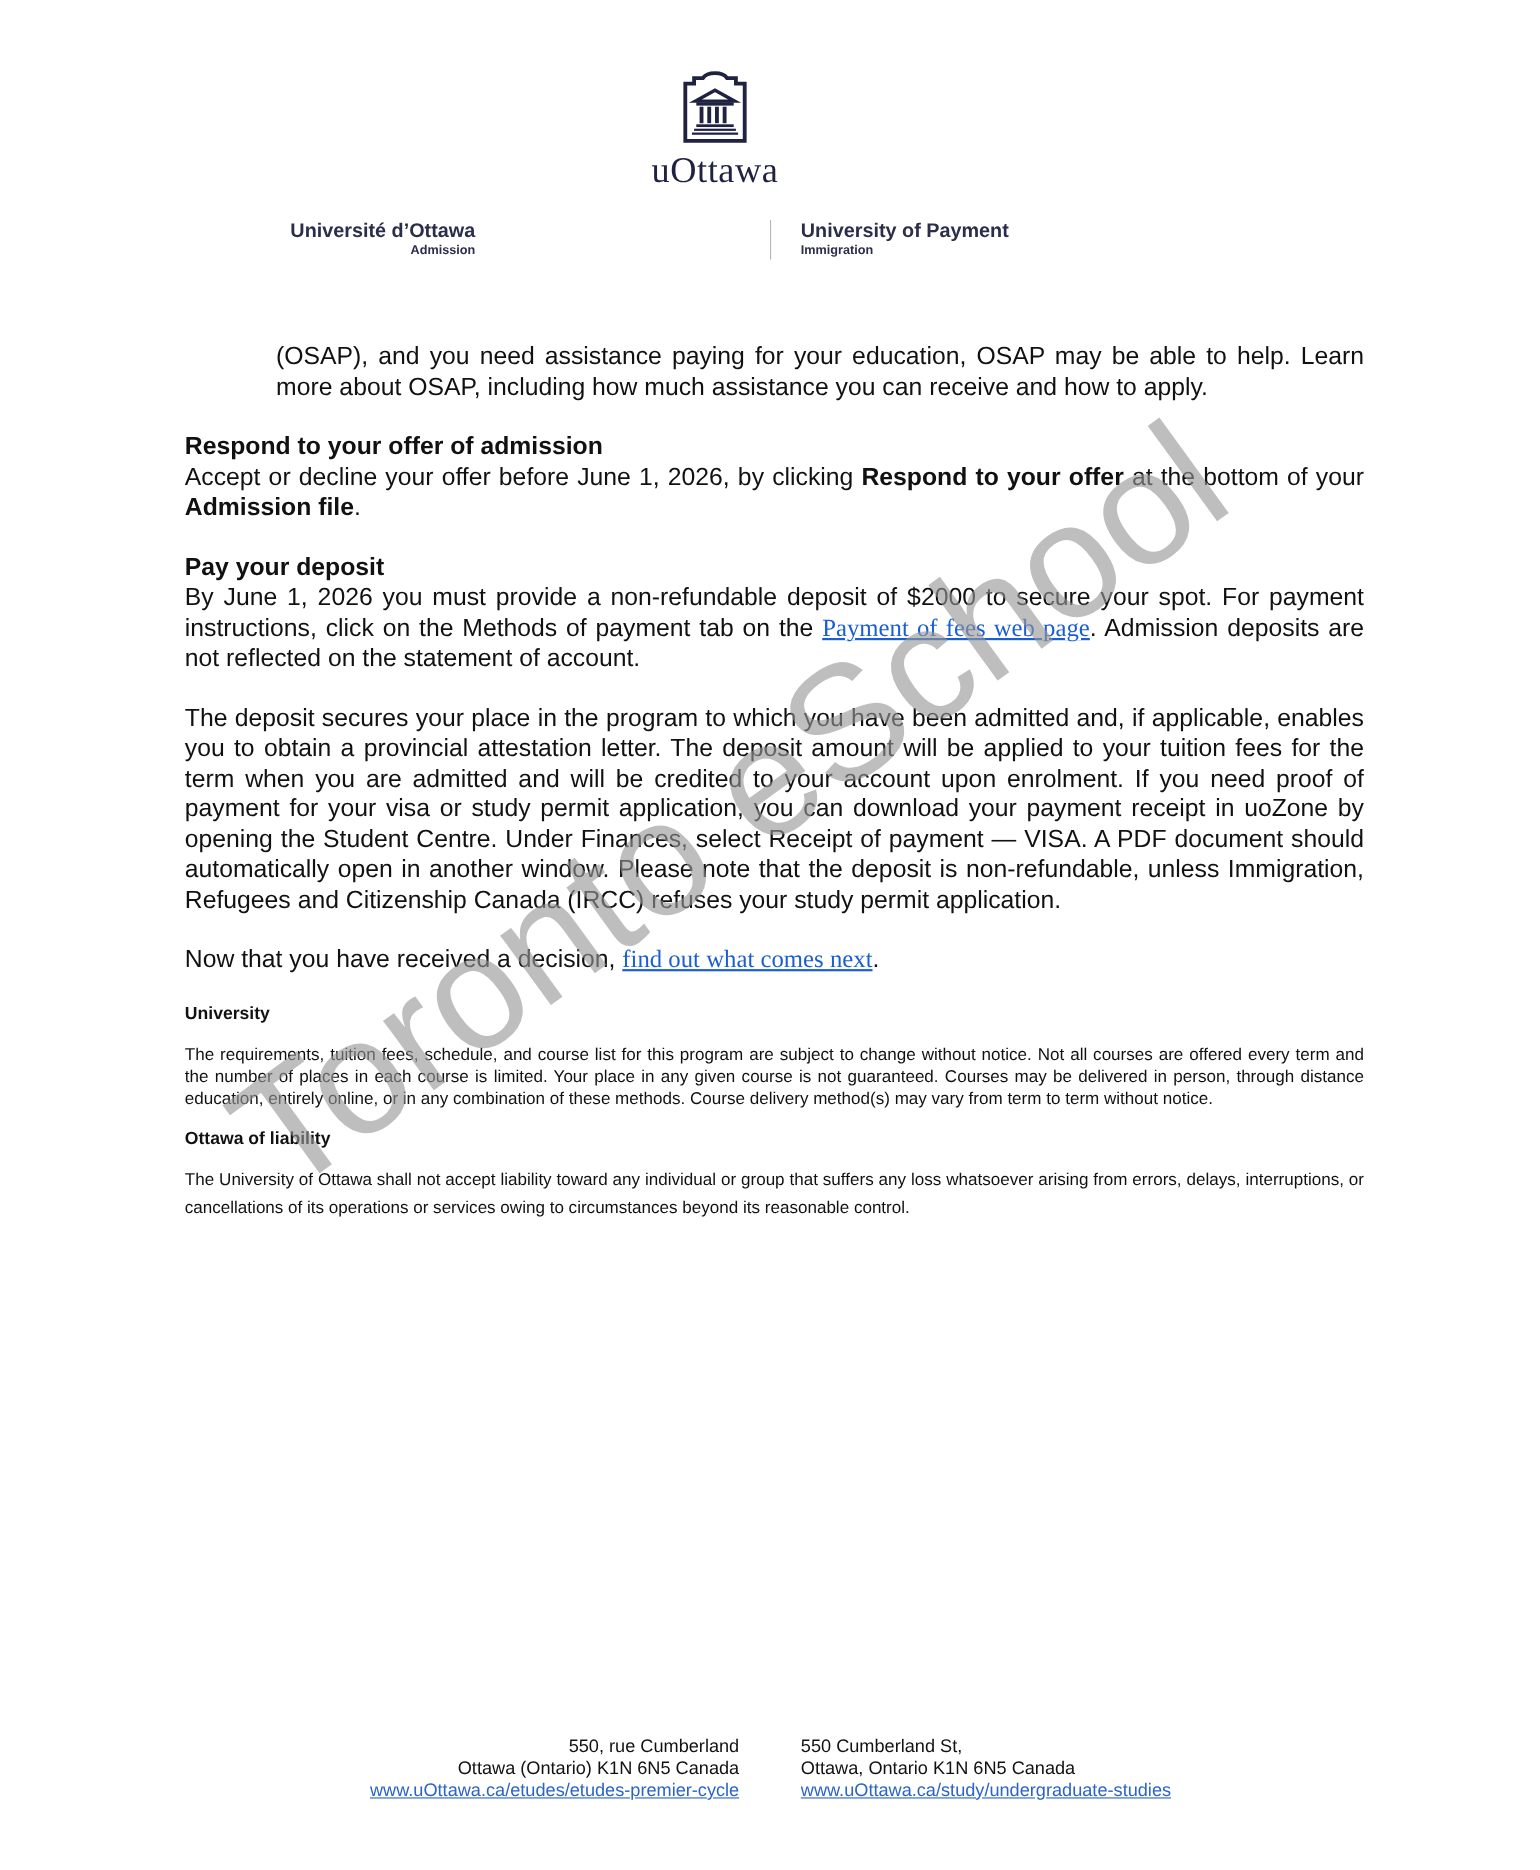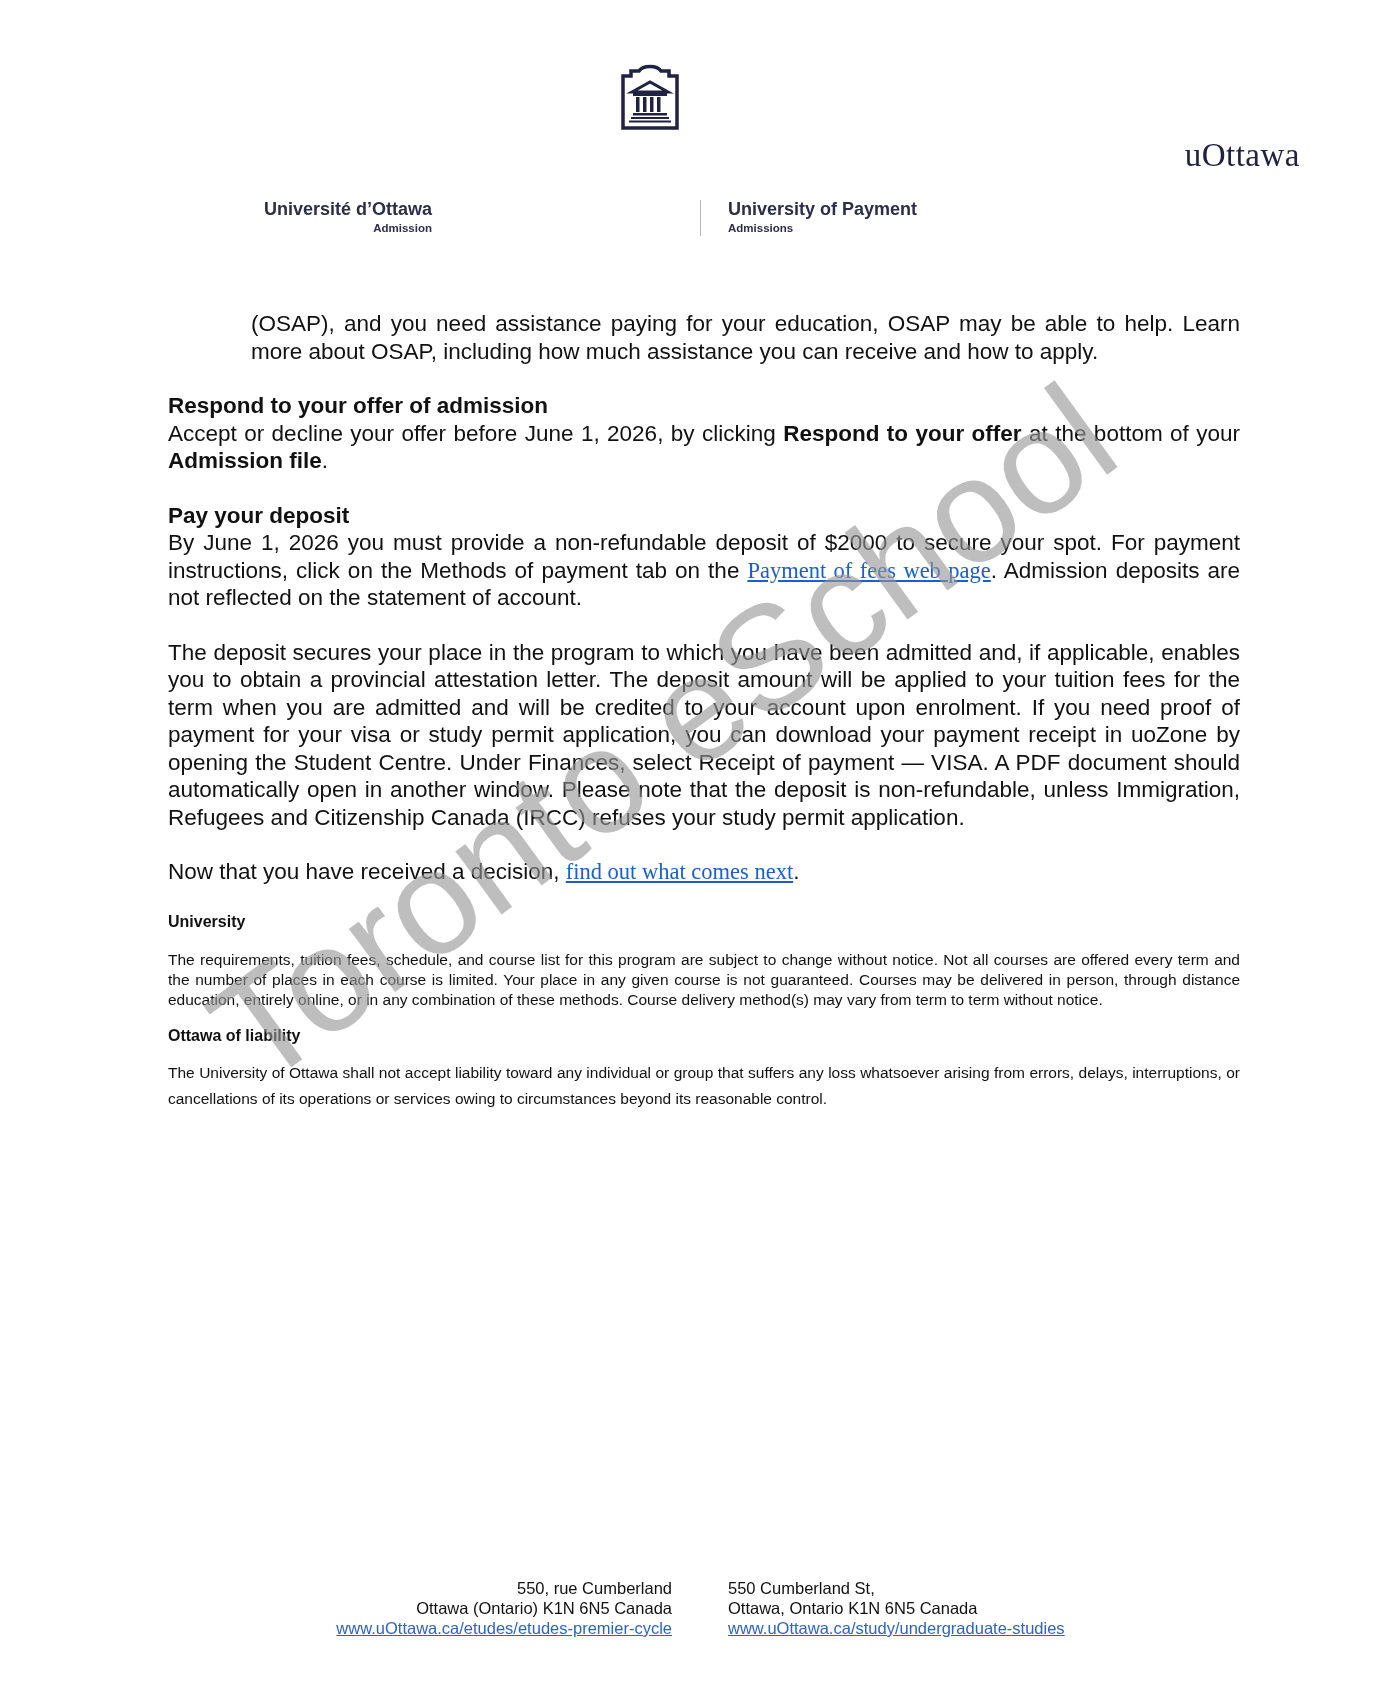--- a/index.html
+++ b/index.html
@@ -1,20 +1,20 @@
 <!DOCTYPE html>
 <html><head>
   <meta charset="utf-8">
   <style>
     html, body { margin: 0; padding: 0; }
     body {
       width: 1400px; height: 1700px; background: #ffffff; position: relative; overflow: hidden;
       font-family: "Liberation Sans", sans-serif; color: #111111;
     }
-    .header { position: absolute; left: 0; top: 62px; width: 1300px; text-align: right; }
+    .header { position: absolute; left: 0; top: 62px; width: 1300px; text-align: center; }
     .crest { display: block; margin: 0 auto; width: 62px; height: 68px; }
     .wordmark { font-family: "Liberation Serif", serif; font-size: 33px; color: #1f2240; letter-spacing: 0.5px; margin-top: 6px; line-height: 38px; }
     .unis { position: absolute; top: 198px; left: 0; width: 1160px; height: 40px; }
     .uni-fr { position: absolute; right: 728px; text-align: right; top: 0; }
     .uni-en { position: absolute; left: 728px; text-align: left; top: 0; }
     .uni-name { font-size: 18px; font-weight: bold; color: #2b2e4a; line-height: 22px; }
     .uni-sub { font-size: 11.5px; font-weight: bold; color: #2b2e4a; line-height: 16px; }
     .uni-divider { position: absolute; left: 700px; top: 2px; width: 1px; height: 36px; background: #b5b5b5; }
 
     .content { position: absolute; left: 168px; top: 310px; width: 1072px; }
@@ -59,21 +59,21 @@
 </div>
 
 <div class="unis">
   <div class="uni-fr">
     <div class="uni-name">Université d’Ottawa</div>
     <div class="uni-sub">Admission</div>
   </div>
   <div class="uni-divider"></div>
   <div class="uni-en">
     <div class="uni-name">University of Payment</div>
-    <div class="uni-sub">Admissions</div>
+    <div class="uni-sub">Immigration</div>
   </div>
 </div>
 
 <div class="content">
   <p class="big indent">(OSAP), and you need assistance paying for your education,  OSAP may be able to help. Learn more about OSAP, including how much assistance you can receive and how to apply.</p>
 
   <div class="gap"></div>
   <h2 class="h">Respond to your offer of admission</h2>
   <p class="big"><span>Accept or decline your offer before June 1, 2026, by clicking </span><b>Respond to your offer</b><span> at the bottom of your </span><b>Admission file</b><span>.</span></p>
 

